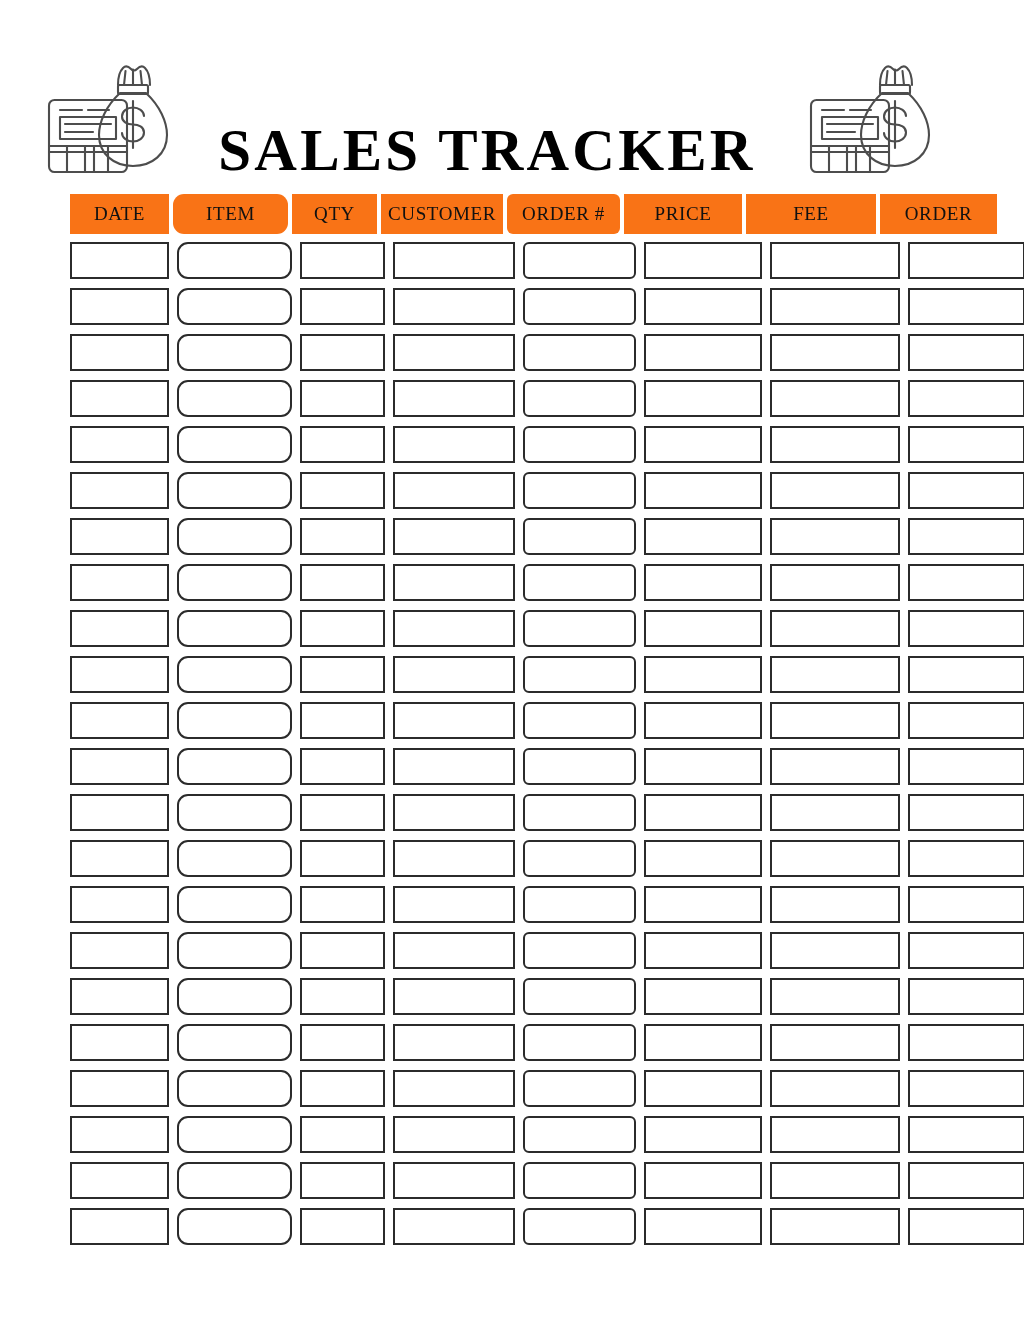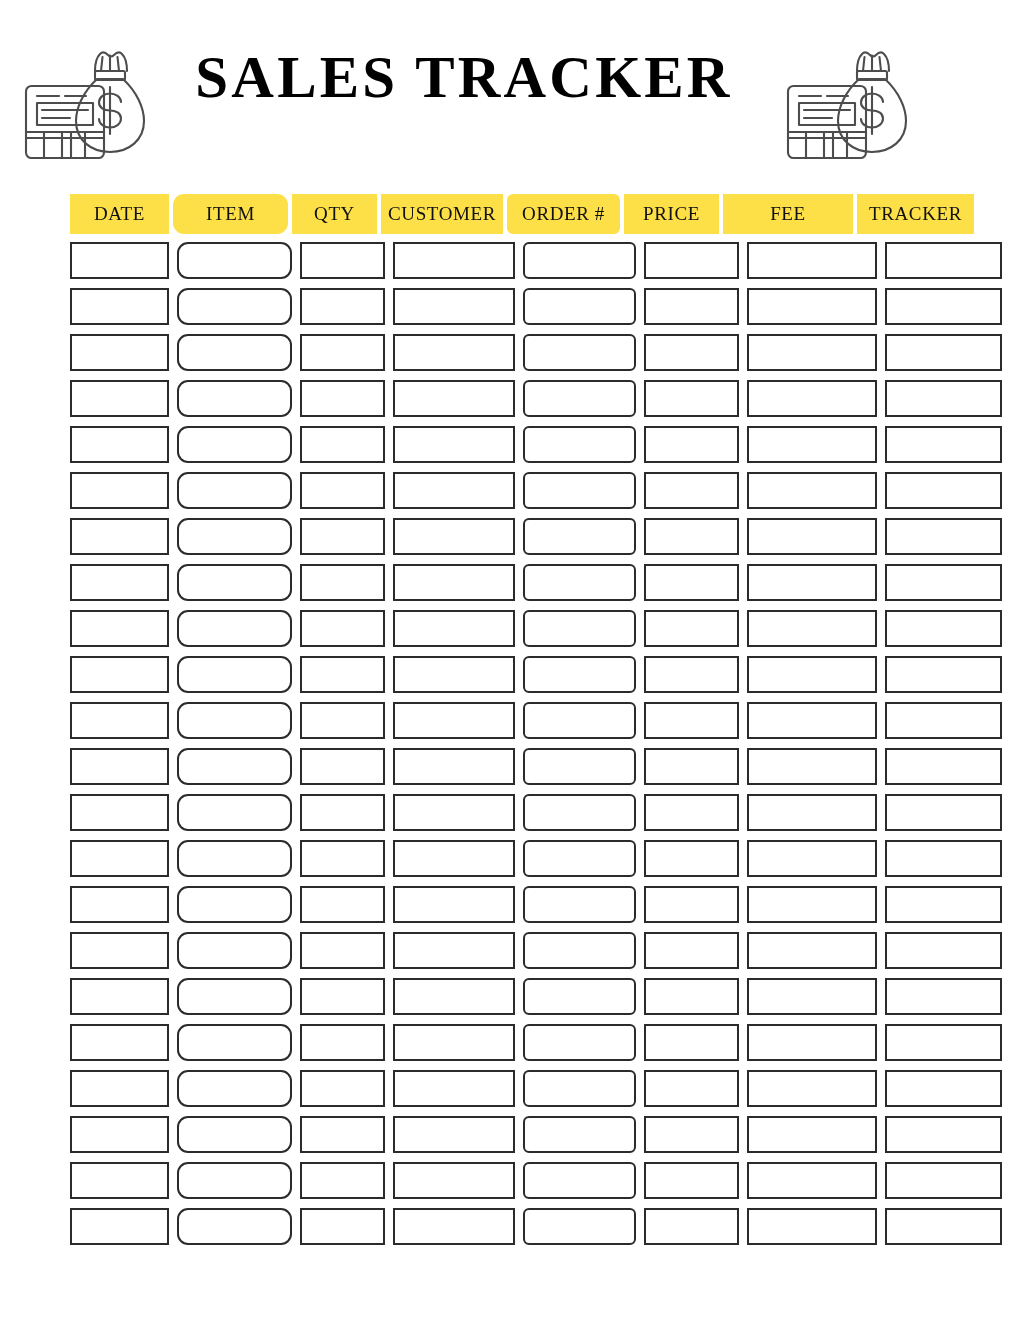--- a/index.html
+++ b/index.html
@@ -24,22 +24,23 @@
   }
 
   
   .header {
     position: absolute;
     left: 0;
     top: 48px;
     width: 928px;
     height: 132px;
     display: flex;
-    align-items: flex-start;
+    align-items: flex-end;
     justify-content: center;
+    padding-left: 23px;
   }
 
   .brand-icon {
     width: 132px;
     height: 118px;
     flex: 0 0 auto;
     display: block;
   }
   .brand-icon.left  { margin-right: 42px; }
   .brand-icon.right { margin-left: 42px; }
@@ -81,21 +82,21 @@
 
   .cell {
     box-sizing: border-box;
     flex: 0 0 auto;
     height: 100%;
     margin-right: 4px;
   }
   .cell:last-child { margin-right: 0; }
 
   .head-cell {
-    background: #fde047;
+    background: #f97316;
     display: flex;
     align-items: center;
     justify-content: center;
     font-size: 19px;
     letter-spacing: 0.6px;
     color: #111111;
     white-space: nowrap;
   }
 
   .body-cell {
@@ -104,21 +105,21 @@
     margin-right: 8px;
   }
   .body-cell:last-child { margin-right: 0; }
 
   
   .c0 { width: 99px; }
   .c1 { width: 115px; border-radius: 11px; }
   .c2 { width: 85px; }
   .c3 { width: 122px; font-family: Liberation Serif, serif; }
   .c4 { width: 113px; border-radius: 6px; }
-  .c5 { width: 95px; }
+  .c5 { width: 118px; }
   .c6 { width: 130px; }
   .c7 { width: 117px; }
 </style>
 </head>
 <body>
 
 <div class="page">
 
   <div class="header">
 
@@ -187,21 +188,21 @@
 
   <div class="table">
     <div class="row head-row" id="head-row">
         <div class="cell head-cell c0">DATE</div>
         <div class="cell head-cell c1">ITEM</div>
         <div class="cell head-cell c2">QTY</div>
         <div class="cell head-cell c3">CUSTOMER</div>
         <div class="cell head-cell c4">ORDER #</div>
         <div class="cell head-cell c5">PRICE</div>
         <div class="cell head-cell c6">FEE</div>
-        <div class="cell head-cell c7">TRACKER</div>
+        <div class="cell head-cell c7">ORDER</div>
       </div>
     <div id="body-rows">
         <div class="row body-row">
           <div class="cell body-cell c0"></div>
           <div class="cell body-cell c1"></div>
           <div class="cell body-cell c2"></div>
           <div class="cell body-cell c3"></div>
           <div class="cell body-cell c4"></div>
           <div class="cell body-cell c5"></div>
           <div class="cell body-cell c6"></div>

